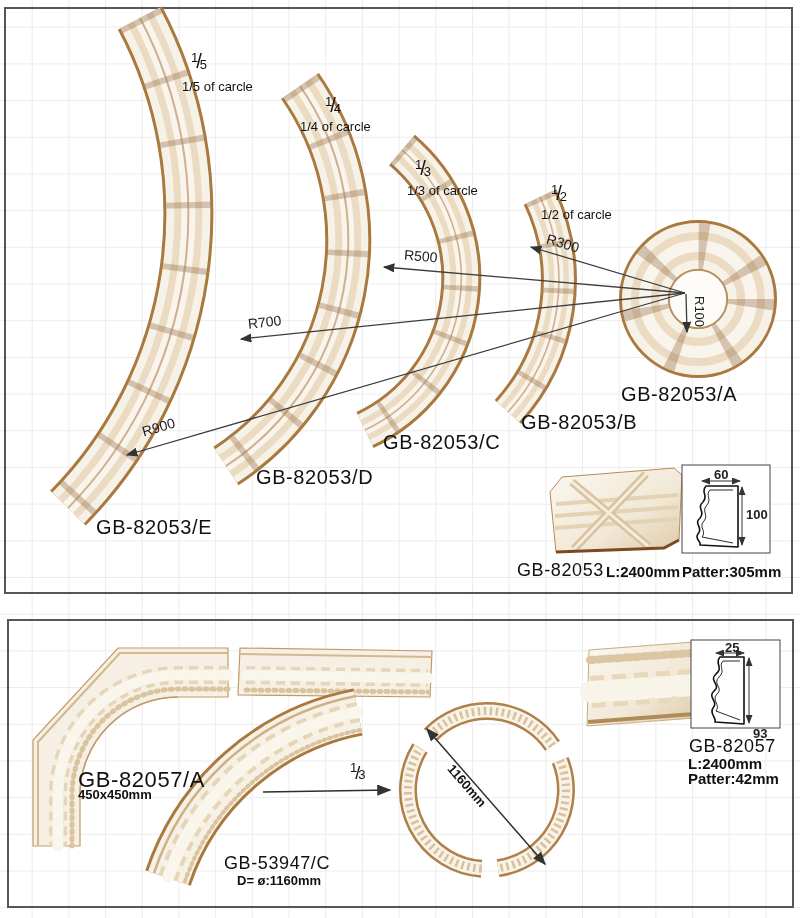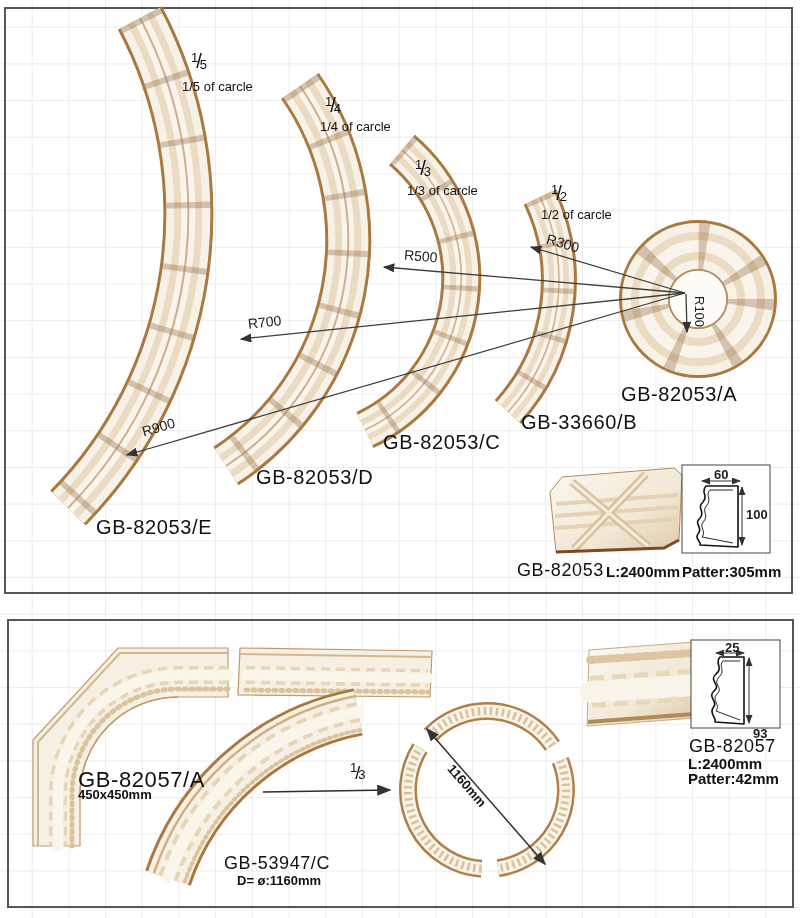--- a/index.html
+++ b/index.html
@@ -172,38 +172,38 @@
       <path d="M744,657 L720,657 C714,663 724,668 716,674 C708,681 722,685 714,691 C707,697 719,702 713,708 C709,714 717,718 715,722 L744,724 L744,657 Z" fill="#fff" stroke="#111" stroke-width="1.6" stroke-linejoin="round"></path>
       <path d="M740,661 L723,661 C718,666 726,671 719,677 C712,684 724,688 717,694 C711,700 721,705 716,711 L740,720" fill="none" stroke="#111" stroke-width=".9"></path>
       <line x1="749" y1="658" x2="749" y2="723" stroke="#333" stroke-width="1" marker-start="url(#ah)" marker-end="url(#ah)"></line>
     </g>
   </svg>
 
   <div class="lb fr" style="left:191px;top:50px;"><span class="n">1</span><span class="s">/</span><span class="d">5</span></div>
   <div class="lb sub" style="left:182px;top:80px;">1/5 of carcle</div>
 
   <div class="lb fr" style="left:325px;top:94px;"><span class="n">1</span><span class="s">/</span><span class="d">4</span></div>
-  <div class="lb sub" style="left:320px;top:120px;">1/4 of carcle</div>
+  <div class="lb sub" style="left:300px;top:120px;">1/4 of carcle</div>
 
   <div class="lb fr" style="left:415px;top:157px;"><span class="n">1</span><span class="s">/</span><span class="d">3</span></div>
   <div class="lb sub" style="left:407px;top:184px;">1/3 of carcle</div>
 
   <div class="lb fr" style="left:551px;top:182px;"><span class="n">1</span><span class="s">/</span><span class="d">2</span></div>
   <div class="lb sub" style="left:541px;top:208px;">1/2 of carcle</div>
 
   <div class="lb rlab" style="left:142px;top:420px;transform:rotate(-16deg);">R900</div>
   <div class="lb rlab" style="left:248px;top:315px;transform:rotate(-6deg);">R700</div>
   <div class="lb rlab" style="left:404px;top:249px;transform:rotate(5deg);">R500</div>
   <div class="lb rlab" style="left:546px;top:236px;transform:rotate(17deg);">R300</div>
   <div class="lb rlab" style="left:706px;top:296px;transform:rotate(90deg);transform-origin:0 0;font-size:13px;">R100</div>
 
   <div class="lb code" style="left:96px;top:516px;">GB-82053/E</div>
   <div class="lb code" style="left:256px;top:466px;">GB-82053/D</div>
   <div class="lb code" style="left:383px;top:431px;">GB-82053/C</div>
-  <div class="lb code" style="left:521px;top:411px;">GB-33660/B</div>
+  <div class="lb code" style="left:521px;top:411px;">GB-82053/B</div>
   <div class="lb code" style="left:621px;top:383px;">GB-82053/A</div>
 
   <div class="lb capcode" style="left:517px;top:561px;">GB-82053</div>
   <div class="lb dim" style="left:606px;top:564px;">L:2400mm</div>
   <div class="lb dim" style="left:682px;top:564px;">Patter:305mm</div>
 
   <div class="lb tiny" style="left:714px;top:468px;">60</div>
   <div class="lb tiny" style="left:746px;top:508px;">100</div>
 
   <div class="lb code" style="left:78px;top:768px;font-size:22px;">GB-82057/A</div>

